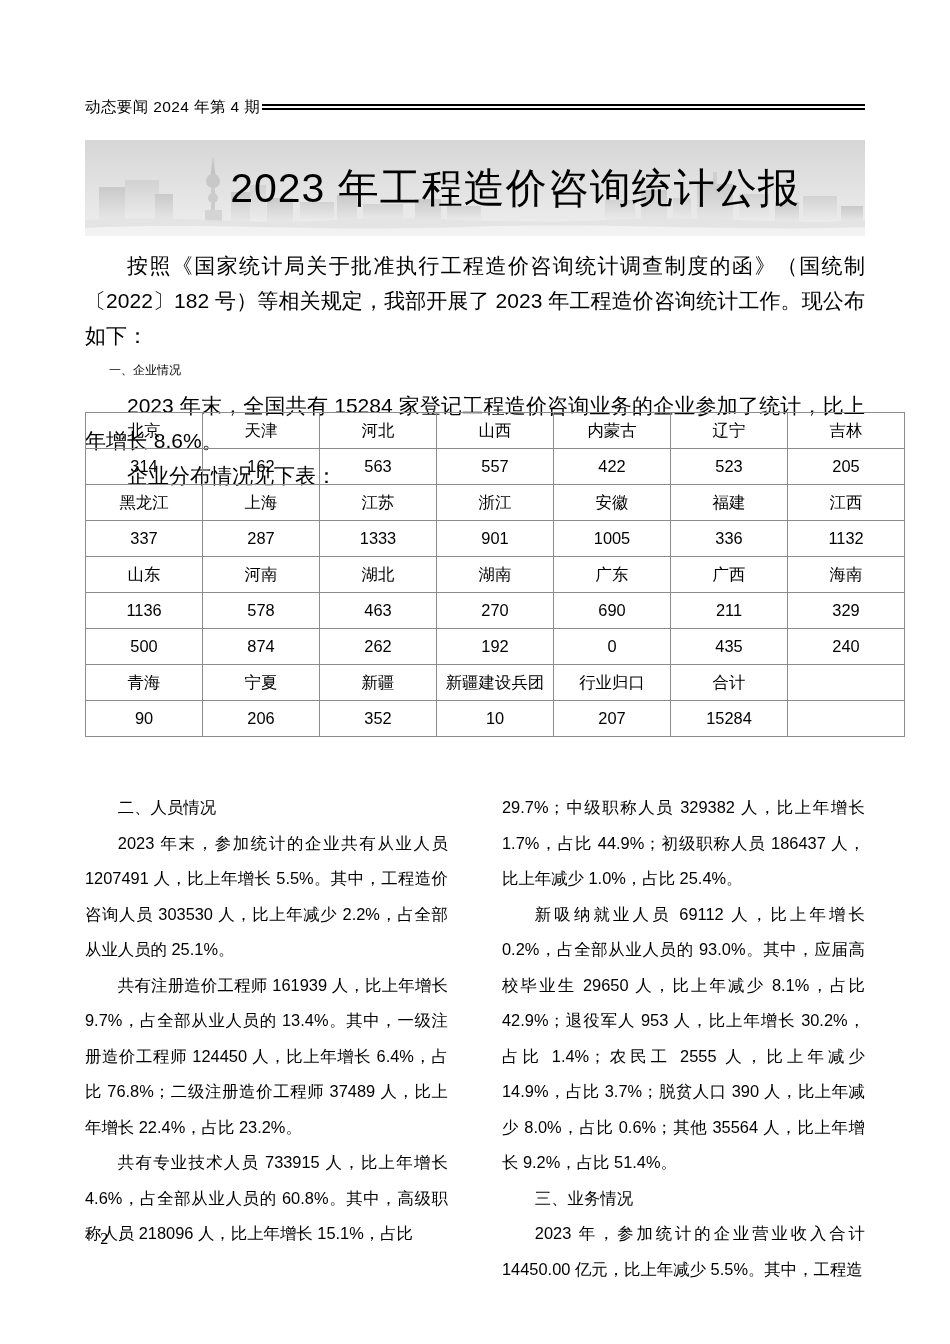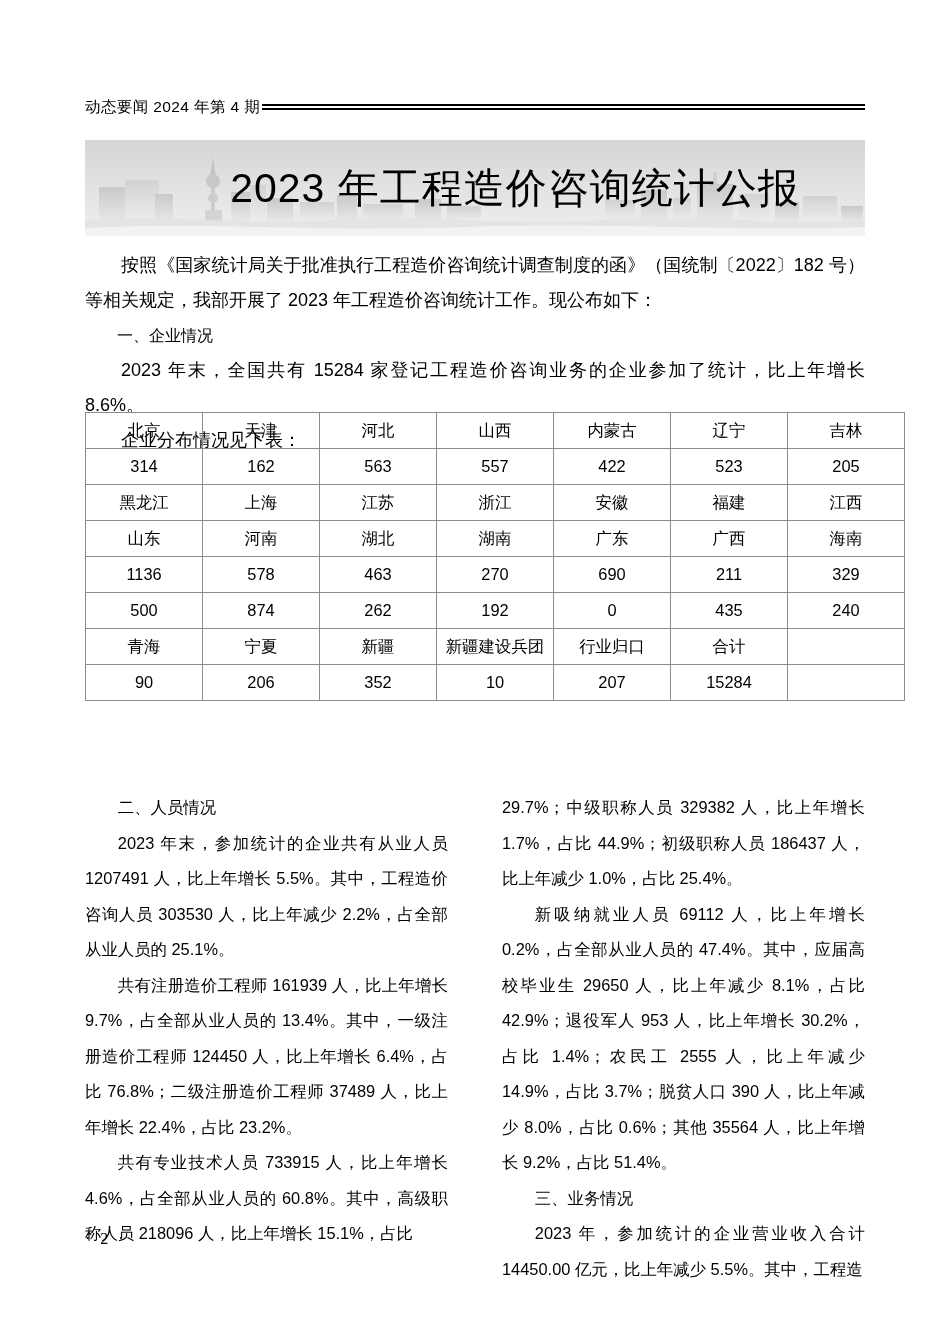--- a/index.html
+++ b/index.html
@@ -94,30 +94,30 @@
   }
 
   
   .intro {
     position: absolute;
     left: 85px;
     top: 248px;
     width: 780px;
   }
   .para {
-    font-size: 18px;
+    font-size: 21px;
     line-height: 35px;
     text-align: justify;
     text-justify: inter-ideograph;
     margin: 0;
     color: #000;
   }
   .para.indent { text-indent: 2em; }
   .section-heading {
-    font-size: 16px;
+    font-size: 12px;
     line-height: 35px;
     margin: 0;
     text-indent: 2em;
     color: #000;
   }
 
   
   .table-wrap {
     position: absolute;
     left: 85px;
@@ -270,20 +270,29 @@
           <tr>
             <td>黑龙江</td>
             <td>上海</td>
             <td>江苏</td>
             <td>浙江</td>
             <td>安徽</td>
             <td>福建</td>
             <td>江西</td>
           </tr>
           <tr>
+            <td>337</td>
+            <td>287</td>
+            <td>1333</td>
+            <td>901</td>
+            <td>1005</td>
+            <td>336</td>
+            <td>1132</td>
+          </tr>
+          <tr>
             <td>山东</td>
             <td>河南</td>
             <td>湖北</td>
             <td>湖南</td>
             <td>广东</td>
             <td>广西</td>
             <td>海南</td>
           </tr>
           <tr>
             <td>1136</td>
@@ -327,21 +336,21 @@
 
   <div class="cols">
     <div class="col col-left">
       <p class="section-heading">二、人员情况</p>
       <p class="para indent">2023 年末，参加统计的企业共有从业人员 1207491 人，比上年增长 5.5%。其中，工程造价咨询人员 303530 人，比上年减少 2.2%，占全部从业人员的 25.1%。</p>
       <p class="para indent">共有注册造价工程师 161939 人，比上年增长 9.7%，占全部从业人员的 13.4%。其中，一级注册造价工程师 124450 人，比上年增长 6.4%，占比 76.8%；二级注册造价工程师 37489 人，比上年增长 22.4%，占比 23.2%。</p>
       <p class="para indent">共有专业技术人员 733915 人，比上年增长 4.6%，占全部从业人员的 60.8%。其中，高级职称人员 218096 人，比上年增长 15.1%，占比</p>
     </div>
     <div class="col col-right">
       <p class="para">29.7%；中级职称人员 329382 人，比上年增长 1.7%，占比 44.9%；初级职称人员 186437 人，比上年减少 1.0%，占比 25.4%。</p>
-      <p class="para indent">新吸纳就业人员 69112 人，比上年增长 0.2%，占全部从业人员的 47.4%。其中，应届高校毕业生 29650 人，比上年减少 8.1%，占比 42.9%；退役军人 953 人，比上年增长 30.2%，占比 1.4%；农民工 2555 人，比上年减少 14.9%，占比 3.7%；脱贫人口 390 人，比上年减少 8.0%，占比 0.6%；其他 35564 人，比上年增长 9.2%，占比 51.4%。</p>
+      <p class="para indent">新吸纳就业人员 69112 人，比上年增长 0.2%，占全部从业人员的 93.0%。其中，应届高校毕业生 29650 人，比上年减少 8.1%，占比 42.9%；退役军人 953 人，比上年增长 30.2%，占比 1.4%；农民工 2555 人，比上年减少 14.9%，占比 3.7%；脱贫人口 390 人，比上年减少 8.0%，占比 0.6%；其他 35564 人，比上年增长 9.2%，占比 51.4%。</p>
       <p class="section-heading">三、业务情况</p>
       <p class="para indent">2023 年，参加统计的企业营业收入合计 14450.00 亿元，比上年减少 5.5%。其中，工程造</p>
     </div>
   </div>
 
   <div class="footer">
     <span class="folio">·  2  ·</span>
   </div>
 
 </div>

